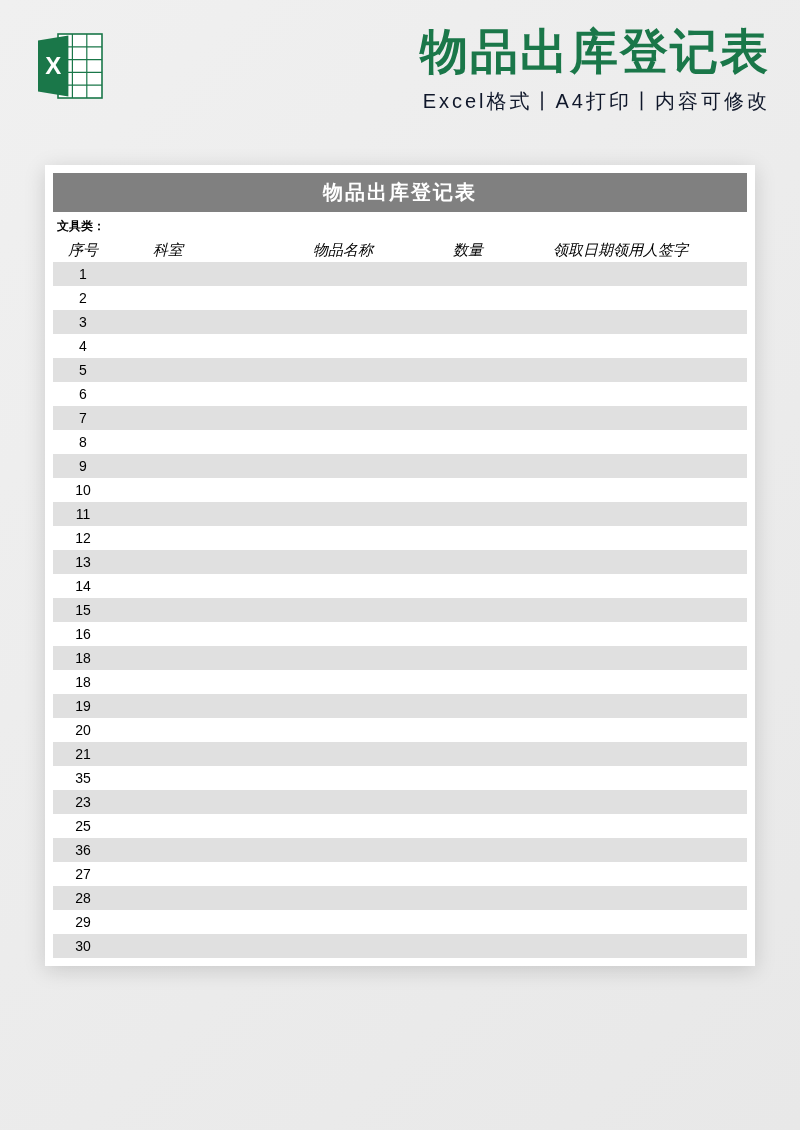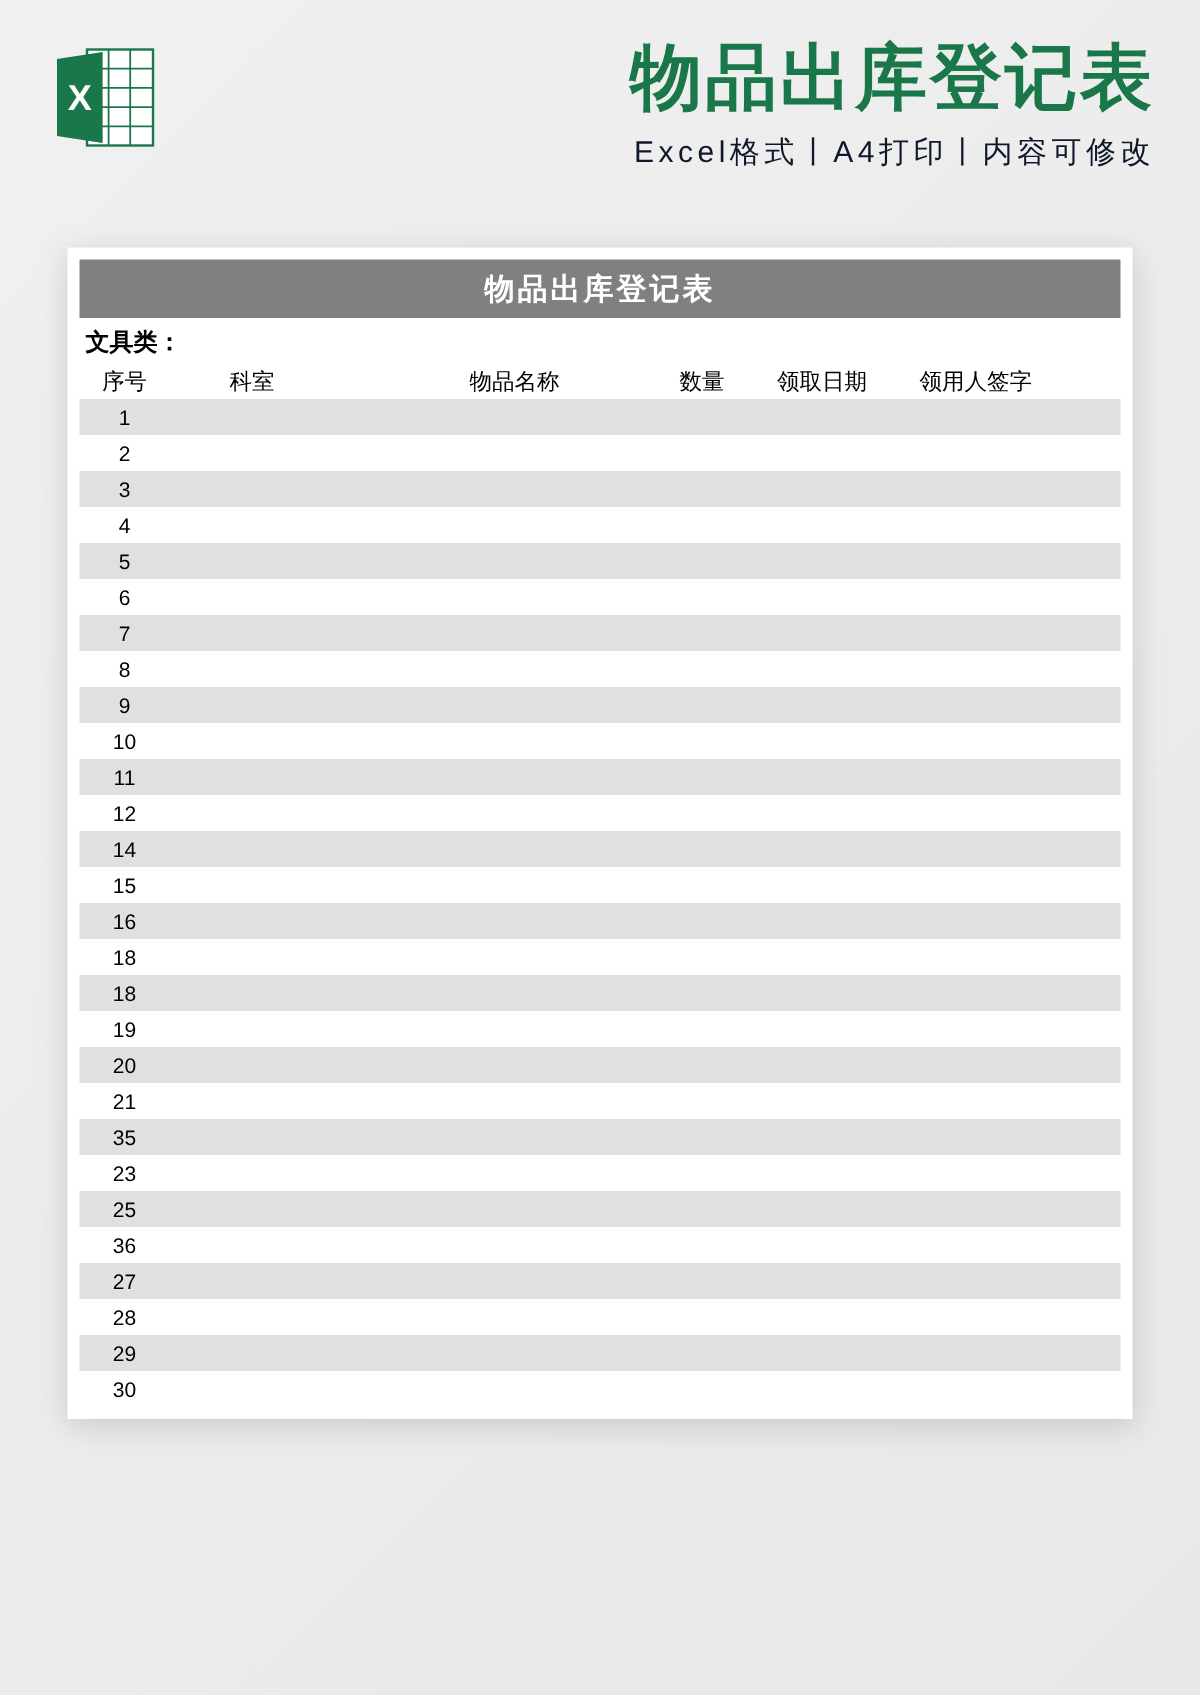--- a/index.html
+++ b/index.html
@@ -51,39 +51,40 @@
     .doc-title-bar {
       background: #808080;
       color: #fff;
       text-align: center;
       font-size: 20px;
       font-weight: bold;
       padding: 6px 0;
       letter-spacing: 2px;
     }
     .category-label {
-      font-size: 16px;
+      font-size: 12px;
       font-weight: bold;
       color: #000;
       padding: 6px 4px 4px 4px;
     }
     .table-container {
       width: 100%;
     }
     .table-header {
       display: flex;
       font-size: 15px;
       color: #000;
       padding: 2px 0;
+      font-style: italic;
     }
     .col-seq { width: 60px; text-align: center; }
     .col-dept { width: 110px; text-align: center; }
     .col-item { width: 150px; text-align: right; }
     .col-qty { width: 110px; text-align: right; }
-    .col-date { width: 130px; text-align: center; }
+    .col-date { width: 130px; text-align: right; }
     .col-sign { width: 130px; text-align: left; }
     .table-row {
       display: flex;
       height: 24px;
       align-items: center;
       font-size: 14px;
       color: #000;
     }
     .table-row:nth-child(odd) {
       background: #e0e0e0;
@@ -162,20 +163,23 @@
         <div class="table-row">
           <div class="row-num">10</div>
         </div>
         <div class="table-row">
           <div class="row-num">11</div>
         </div>
         <div class="table-row">
           <div class="row-num">12</div>
         </div>
         <div class="table-row">
+          <div class="row-num">13</div>
+        </div>
+        <div class="table-row">
           <div class="row-num">14</div>
         </div>
         <div class="table-row">
           <div class="row-num">15</div>
         </div>
         <div class="table-row">
           <div class="row-num">16</div>
         </div>
         <div class="table-row">
           <div class="row-num">18</div>

